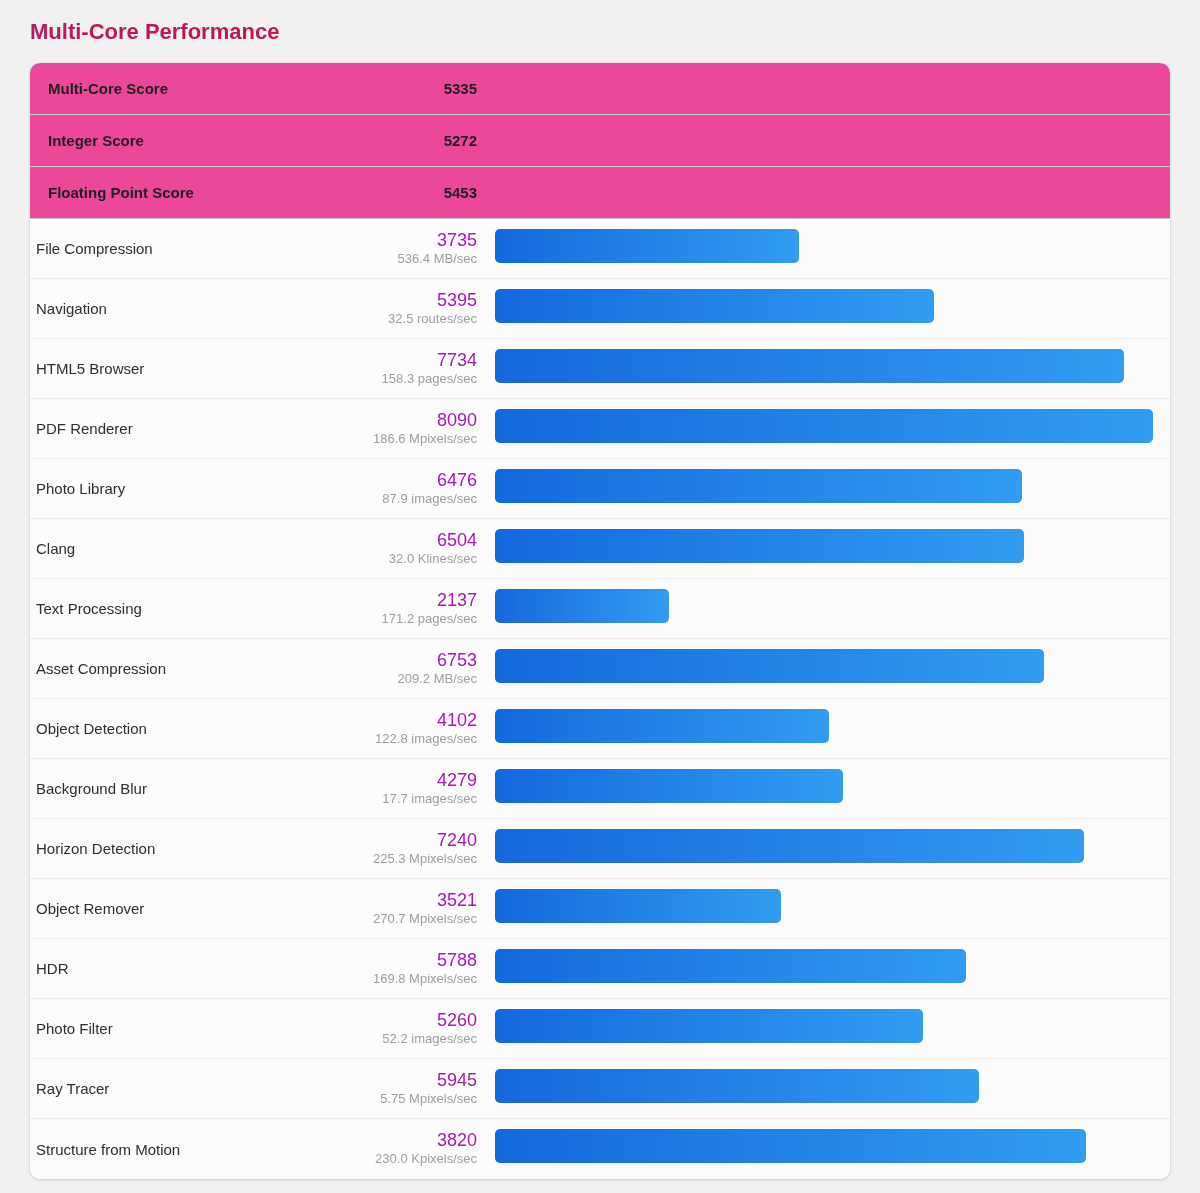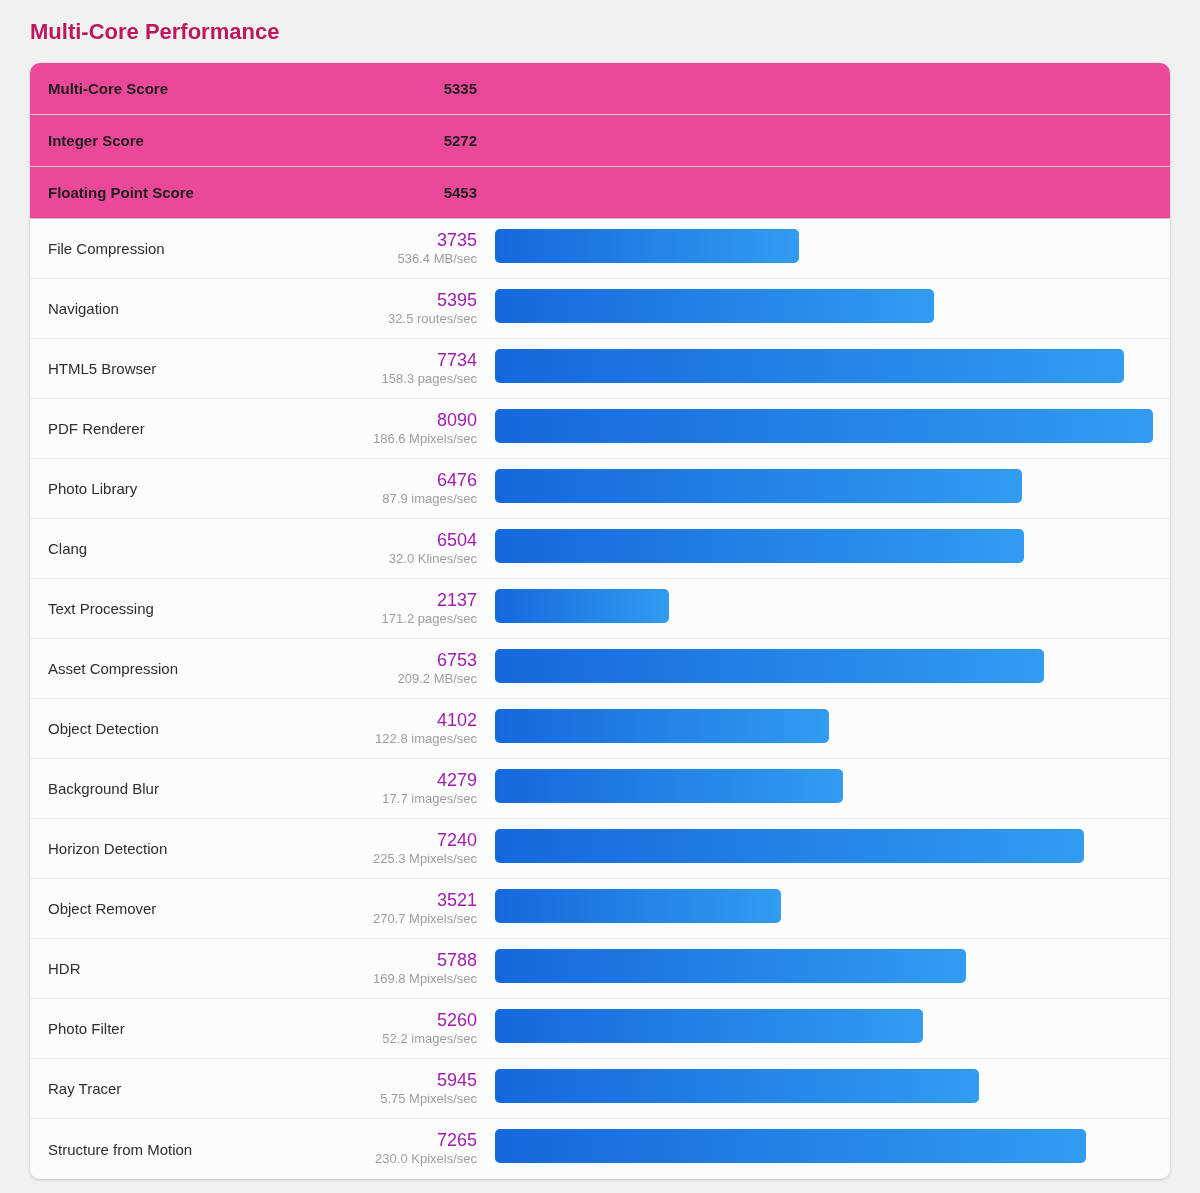--- a/index.html
+++ b/index.html
@@ -60,21 +60,21 @@
     height: 60px;
     box-sizing: border-box;
     display: flex;
     align-items: center;
     background: #fcfcfc;
     border-bottom: 1px solid #ececec;
   }
   .brow:last-child { border-bottom: none; }
   .bname {
     flex: 1;
-    padding-left: 18px;
+    padding-left: 6px;
     font-size: 15px;
     color: #2e2e2e;
   }
   .bscores {
     width: 160px;
     text-align: right;
   }
   .bscore {
     font-size: 18px;
     line-height: 20px;
@@ -286,21 +286,21 @@
       <div class="brate">5.75 Mpixels/sec</div>
     </div>
     <div class="bbararea">
       <div class="bbar" style="width: 73.49%;"></div>
     </div>
   </div>
 
   <div class="brow">
     <div class="bname">Structure from Motion</div>
     <div class="bscores">
-      <div class="bscore">7265</div>
+      <div class="bscore">3820</div>
       <div class="brate">230.0 Kpixels/sec</div>
     </div>
     <div class="bbararea">
       <div class="bbar" style="width: 89.8%;"></div>
     </div>
   </div>
 </div>
   </div>
 </div>
 

